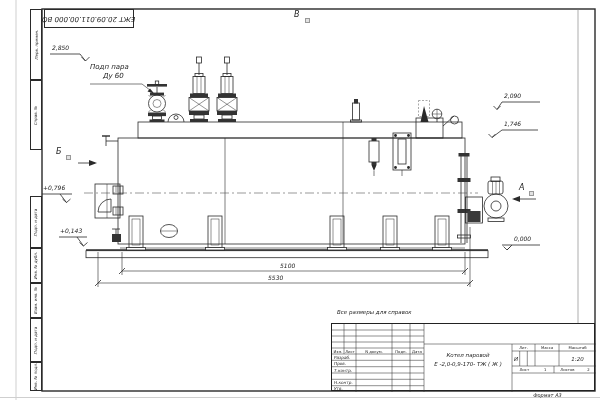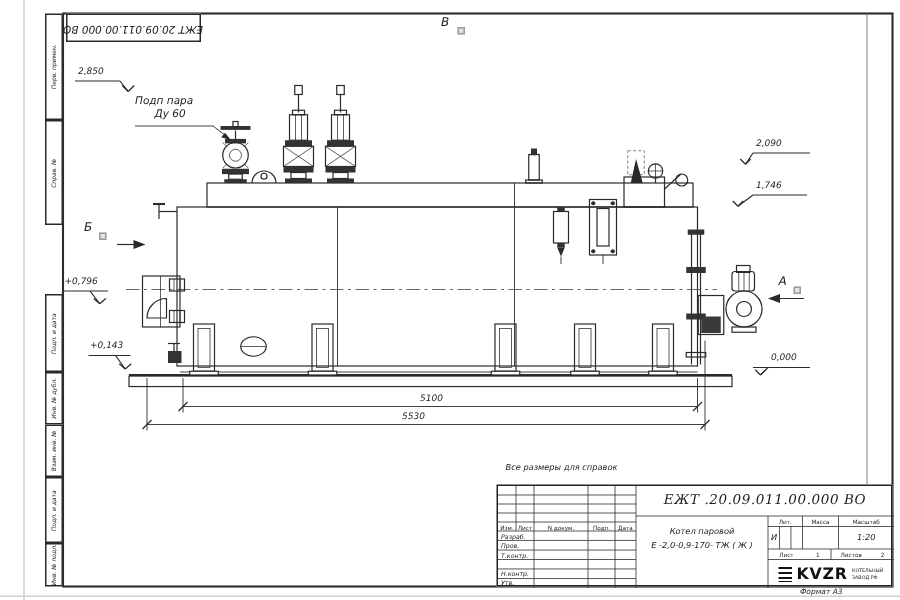--- a/index.html
+++ b/index.html
@@ -383,21 +383,20 @@
       <line x1="180" y1="27" x2="264" y2="27"></line>
       <line x1="180" y1="42" x2="264" y2="42"></line>
       <line x1="180" y1="49" x2="264" y2="49"></line>
       <line x1="203" y1="20" x2="203" y2="42"></line>
       <line x1="227" y1="20" x2="227" y2="42"></line>
       <line x1="187.7" y1="27" x2="187.7" y2="42"></line>
       <line x1="195.3" y1="27" x2="195.3" y2="42"></line>
       <line x1="222" y1="42" x2="222" y2="49"></line>
     </svg>
 
-    <div class="tc tdoc" style="left:92px;top:0;width:172px;height:20px">ЕЖТ .20.09.011.00.000  ВО</div>
 
     <div class="tc th" style="left:0;top:24px;width:12px;height:6px">Изм.</div>
     <div class="tc th" style="left:12px;top:24px;width:12px;height:6px">Лист</div>
     <div class="tc th" style="left:24px;top:24px;width:36px;height:6px">N докум.</div>
     <div class="tc th" style="left:60px;top:24px;width:18px;height:6px">Подп.</div>
     <div class="tc th" style="left:78px;top:24px;width:14px;height:6px">Дата</div>
 
     <div class="tc tr" style="left:0;top:30.3px;width:24px;height:6px">Разраб.</div>
     <div class="tc tr" style="left:0;top:36.6px;width:24px;height:6px">Пров.</div>
     <div class="tc tr" style="left:0;top:43px;width:24px;height:6px">Т.контр.</div>
@@ -417,25 +416,17 @@
 
     <div class="tc tsheet" style="left:180px;top:42px;width:42px;height:7px">
       <span>Лист</span>
       <span>1</span>
     </div>
     <div class="tc tsheet" style="left:222px;top:42px;width:42px;height:7px">
       <span>Листов</span>
       <span>2</span>
     </div>
 
-    <div class="tc" id="logo" style="left:180px;top:49px;width:84px;height:19px">
-      <div class="bars"></div>
-      <b>KVZR</b>
-      <div class="sub">
-        <div>КОТЕЛЬНЫЙ</div>
-        <div>ЗАВОД РФ</div>
-      </div>
-    </div>
   </div>
 
   <div id="fmt">Формат А3</div>
 
 </div>
 
 </body></html>

